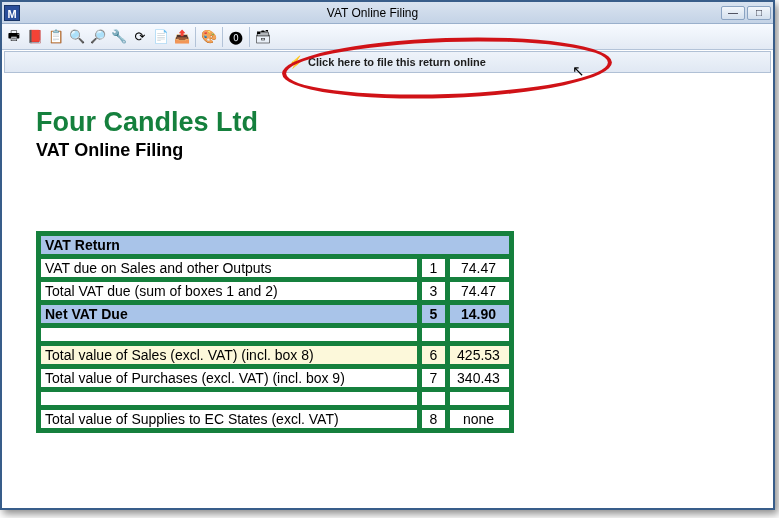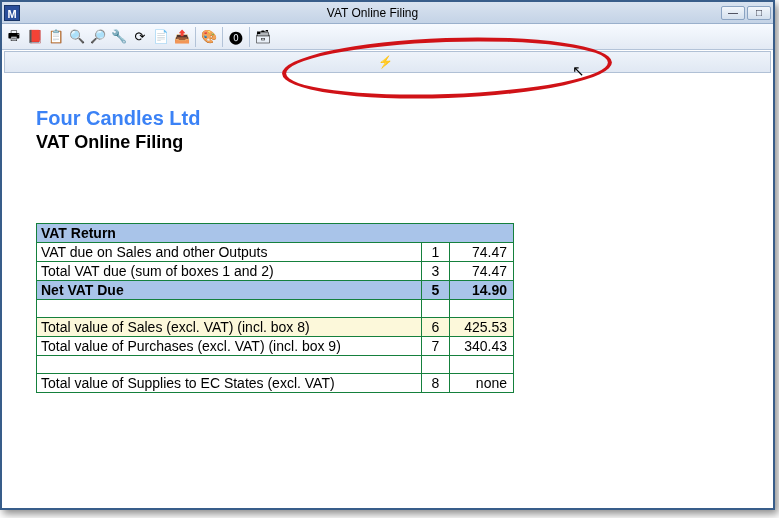--- a/index.html
+++ b/index.html
@@ -104,49 +104,49 @@
     left:570px; top:60px;
     font-size:15px;
     color:#000;
     pointer-events:none;
   }
   
   .content {
     padding:34px 34px 0 34px;
   }
   .co-name {
-    font-size:20px;
-    font-weight:bold;
-    color:#3b82f6;
+    font-size:27px;
+    font-weight:bold;
+    color:#15803d;
   }
   .subtitle {
     font-size:18px;
     font-weight:bold;
     margin-top:2px;
   }
   
   table.vat {
     margin-top:70px;
     border-collapse:collapse;
     width:478px;
     font-size:14px;
   }
   table.vat td {
-    border:1px solid #15803d;
+    border:5px solid #15803d;
     padding:1px 4px;
     height:18px;
     vertical-align:middle;
   }
   .hdr {
     background:#a9c4e9;
     font-weight:bold;
   }
   .alt { background:#fcf8da; }
   .boxcol { width:28px; text-align:center; }
-  .valcol { width:64px; text-align:right; padding-right:6px !important; }
+  .valcol { width:64px; text-align:center; padding-right:6px !important; }
   .bold td { font-weight:bold; }
   .blank td { border-left:1px solid #7a8aa5; border-right:1px solid #7a8aa5; border-top:none; border-bottom:none; height:16px; }
 </style>
 </head>
 <body>
 
 <div class="window">
 
   <div class="titlebar">
     <div class="appicon">M</div>
@@ -170,20 +170,21 @@
       <div class="tsep"></div>
       <div class="tbtn">🎨</div>
       <div class="tsep"></div>
       <div class="tbtn">⓿</div>
       <div class="tsep"></div>
       <div class="tbtn">🗃</div>
     </div>
 
   <div class="linkbar">
     <span class="bolt">⚡</span>
+    <span>Click here to file this return online</span>
   </div>
 
   <div class="callout"></div>
   <div class="cursor">↖</div>
 
   <div class="content">
     <div class="co-name">Four Candles Ltd</div>
     <div class="subtitle">VAT Online Filing</div>
 
     <table class="vat">

